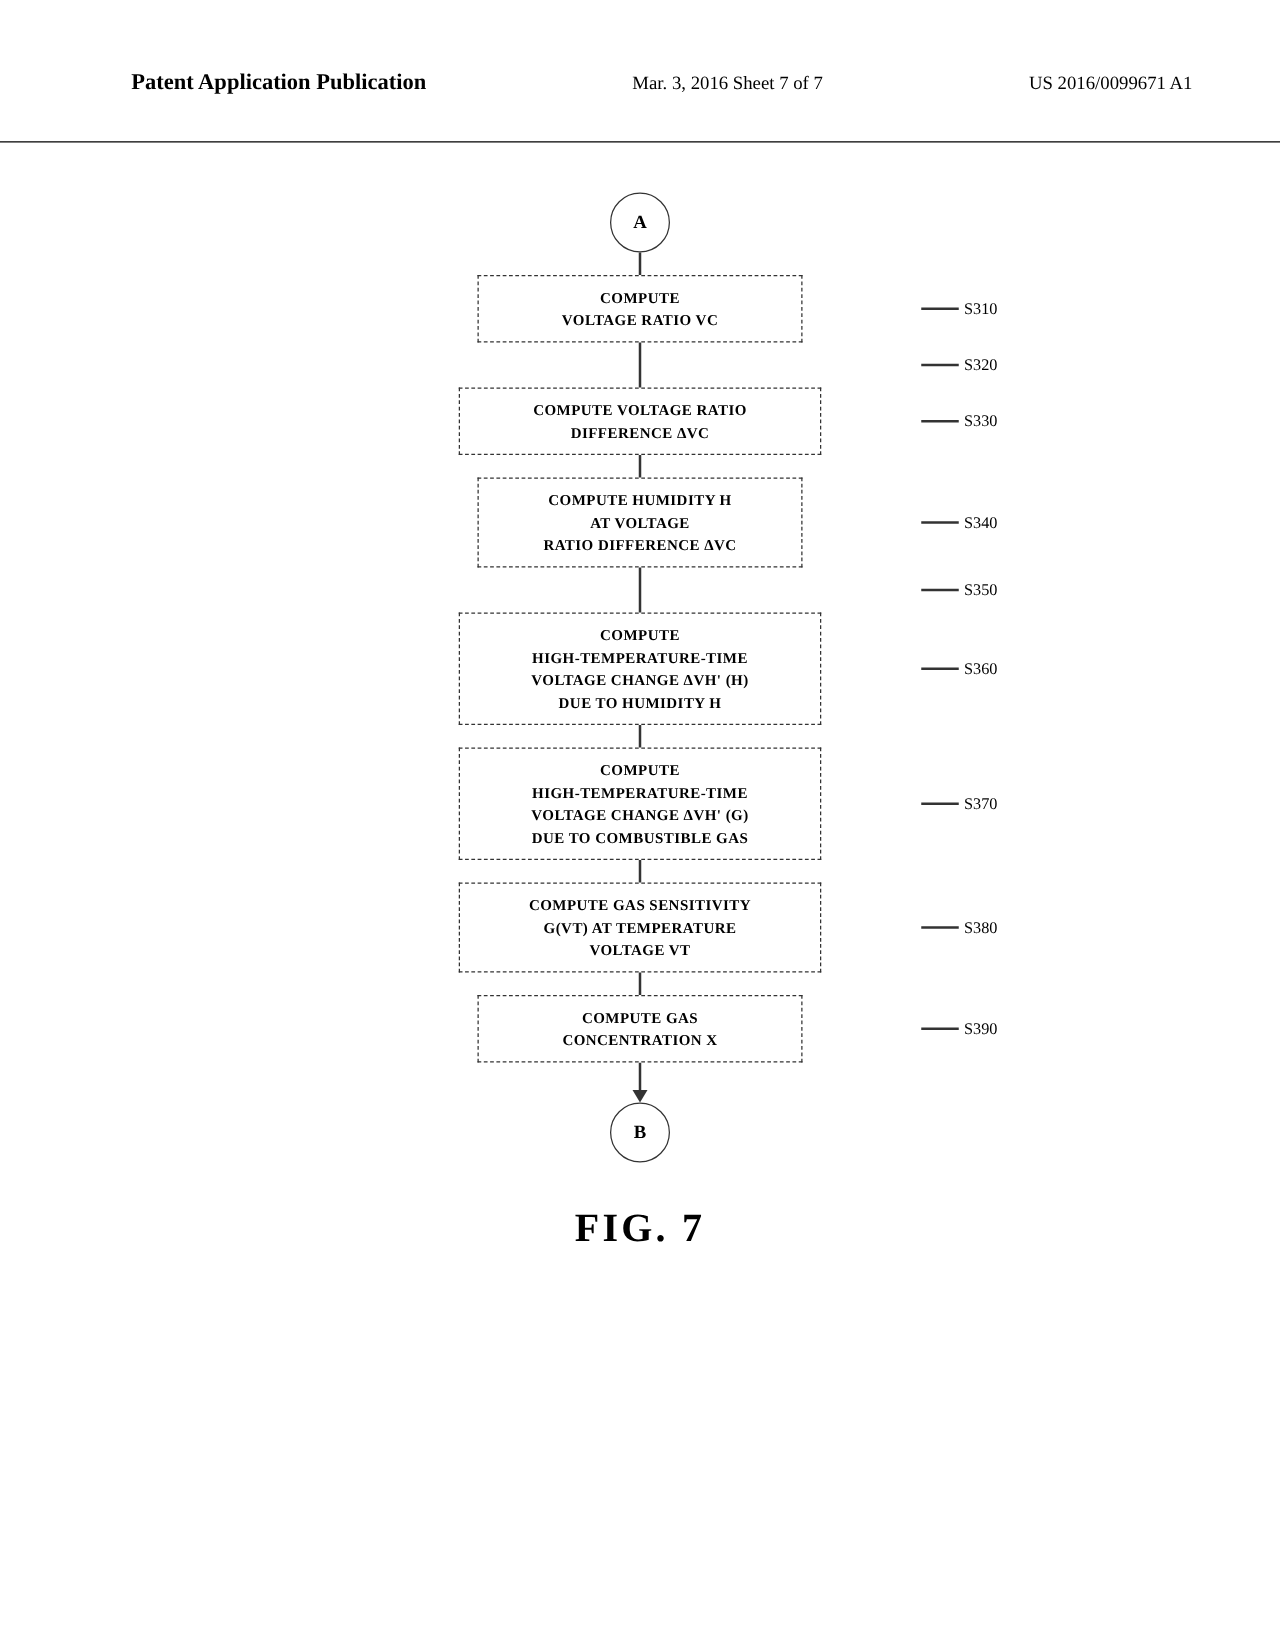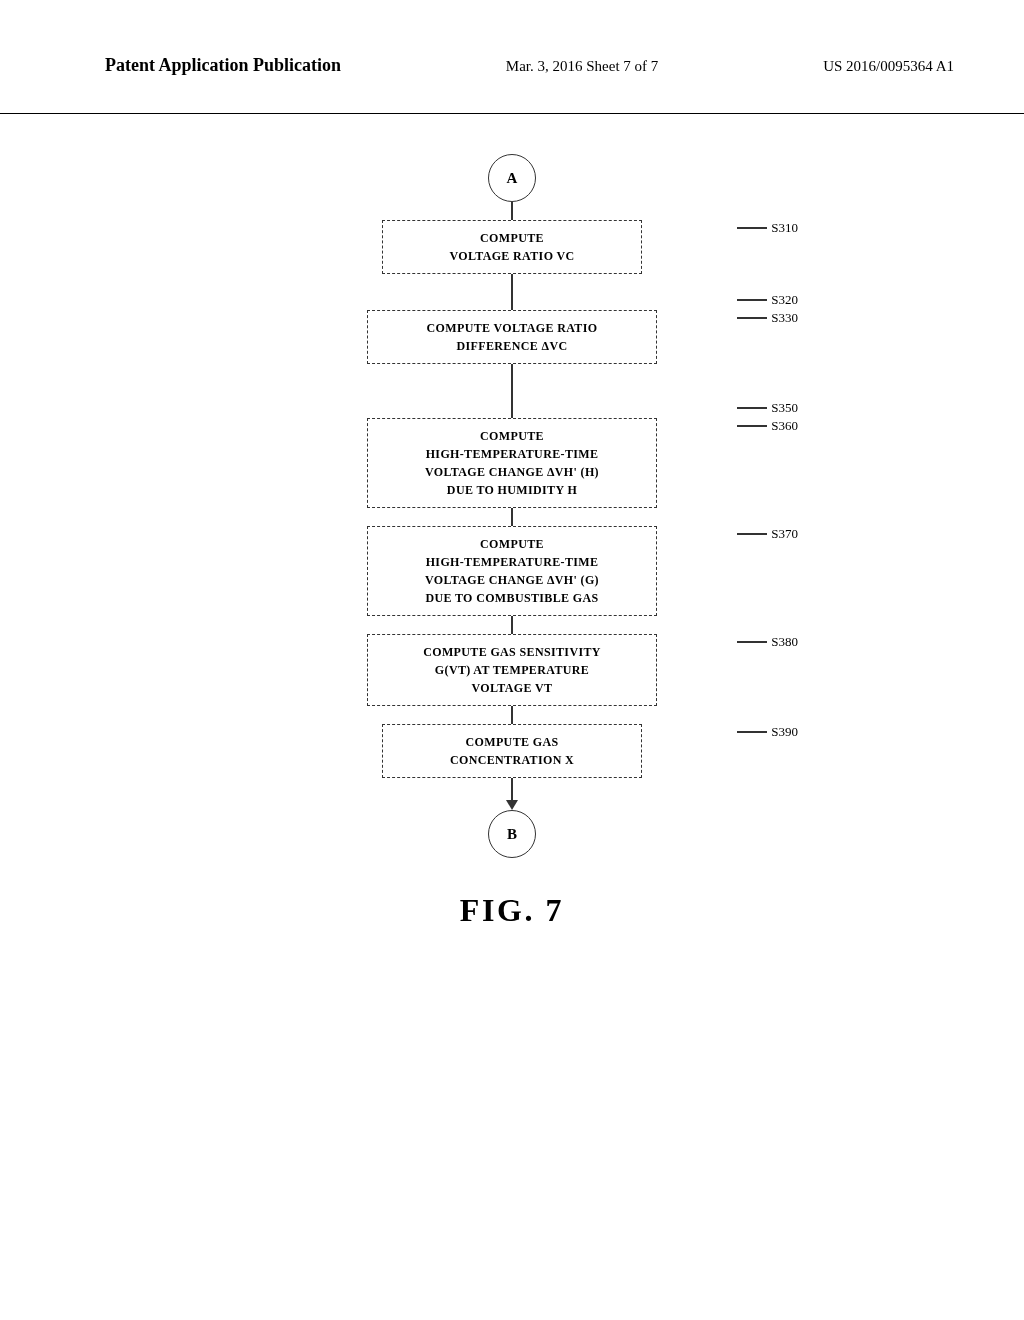--- a/index.html
+++ b/index.html
@@ -118,21 +118,21 @@
     .process-box.narrow {
       width: 260px;
     }
     .process-box.medium {
       width: 290px;
     }
 
     
     .step-row {
       display: flex;
-      align-items: flex-start;
+      align-items: center;
       position: relative;
       width: 100%;
       justify-content: center;
     }
 
     .step-label {
       position: absolute;
       right: 14px;
       font-size: 13px;
       white-space: nowrap;
@@ -158,21 +158,21 @@
     }
   </style>
 </head>
 <body>
 
 <div class="page">
 
   <div class="header">
     <span class="header-left">Patent Application Publication</span>
     <span class="header-center">Mar. 3, 2016   Sheet 7 of 7</span>
-    <span class="header-right">US 2016/0095364 A1</span>
+    <span class="header-right">US 2016/0099671 A1</span>
   </div>
 
   <div class="content">
     <div class="flowchart">
 
       <div class="circle-terminal">
         <span>A</span>
       </div>
 
       <div class="connector connector-short"></div>
@@ -194,20 +194,26 @@
 
       <div class="step-row">
         <div class="process-box medium">
           COMPUTE VOLTAGE RATIO<br>DIFFERENCE ΔVC
         </div>
         <span class="step-label">S330</span>
       </div>
 
       <div class="connector connector-short"></div>
 
+      <div class="step-row">
+        <div class="process-box narrow">
+          COMPUTE HUMIDITY H<br>AT VOLTAGE<br>RATIO DIFFERENCE ΔVC
+        </div>
+        <span class="step-label">S340</span>
+      </div>
 
       <div class="connector connector-short"></div>
 
       <div class="step-row">
         <span class="step-label">S350</span>
       </div>
 
       <div class="connector connector-short"></div>
 
       <div class="step-row">

